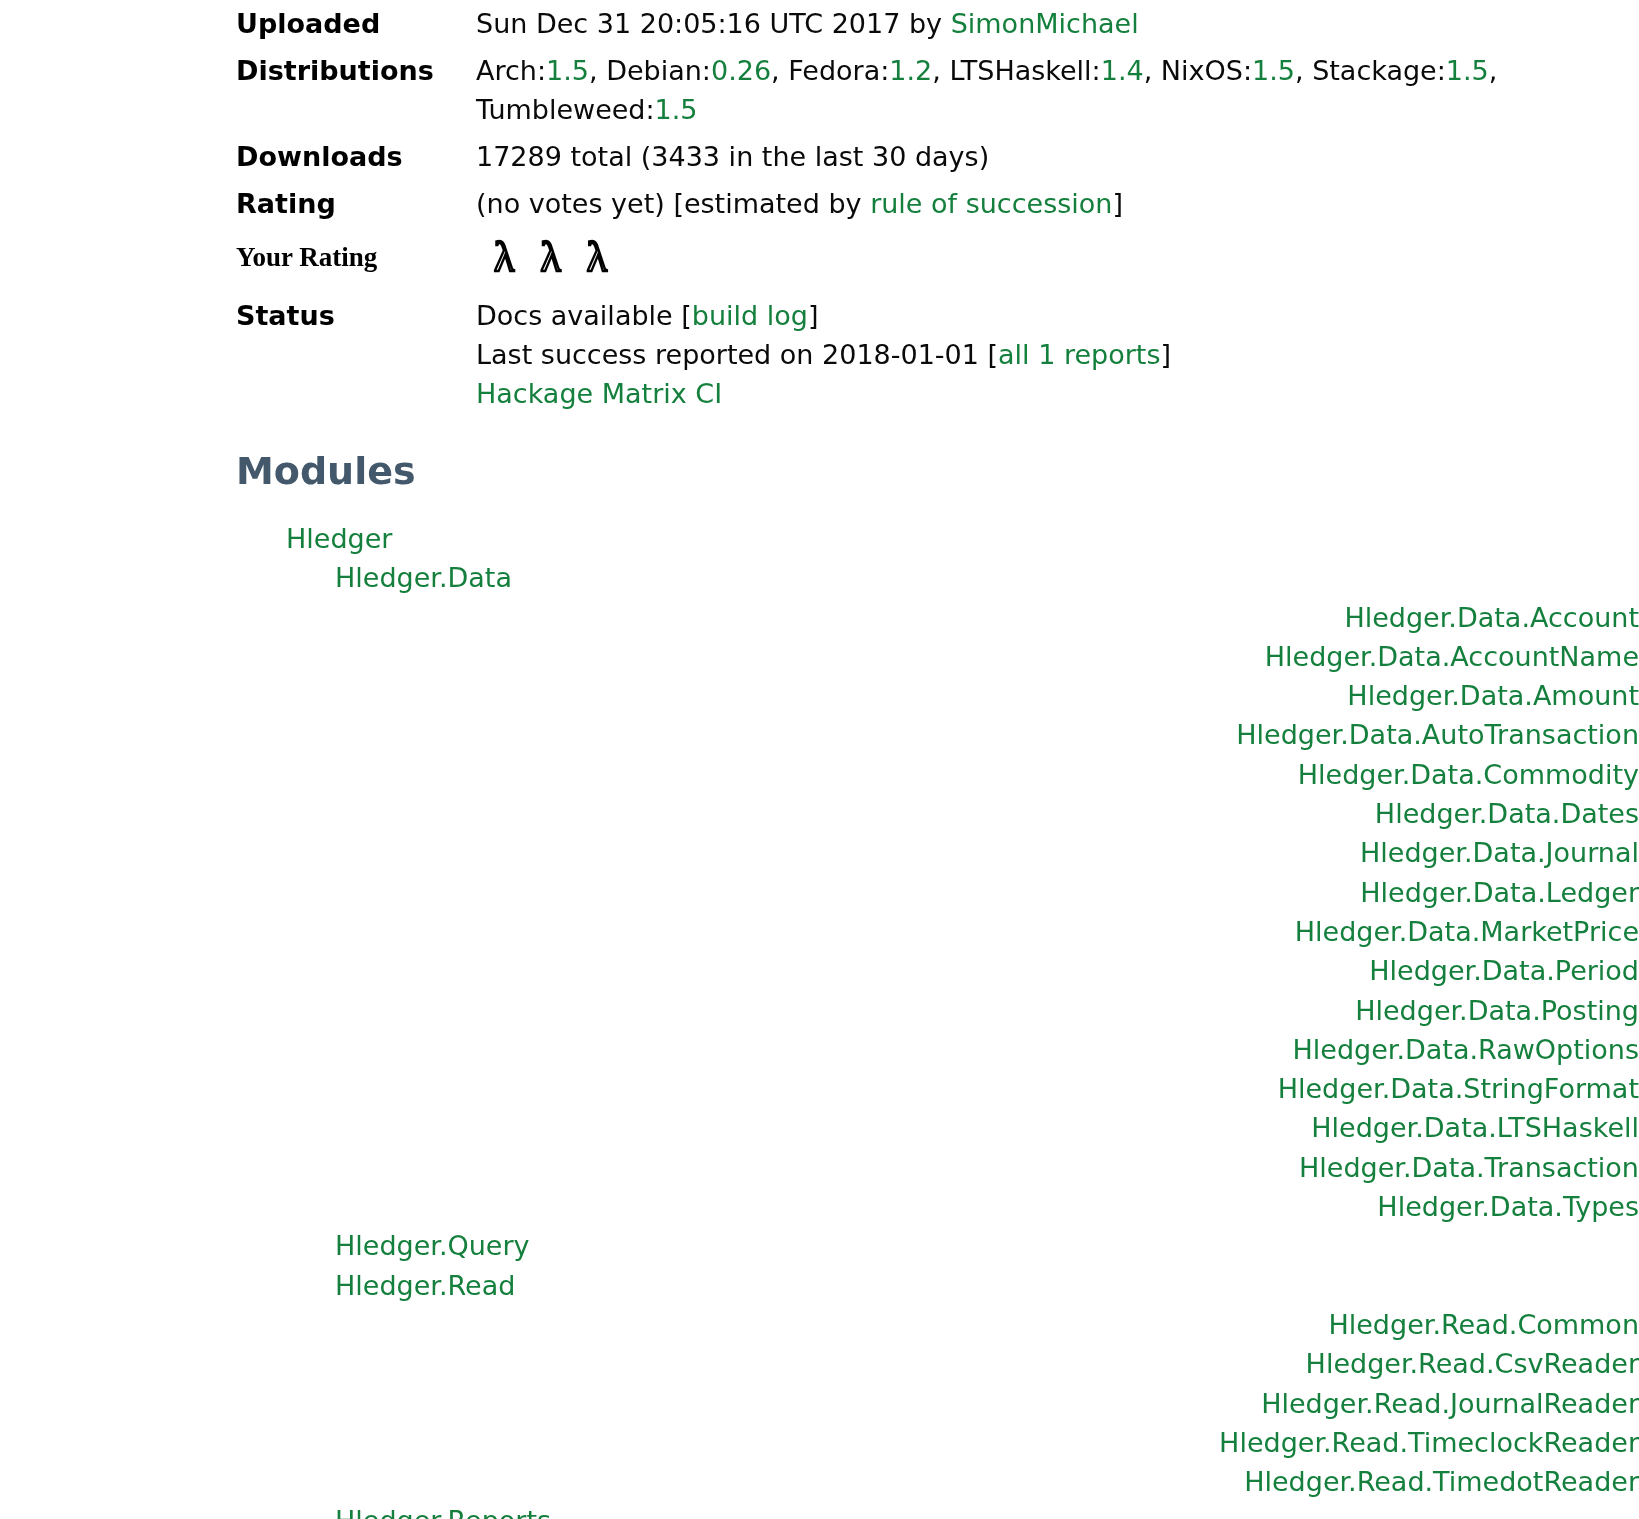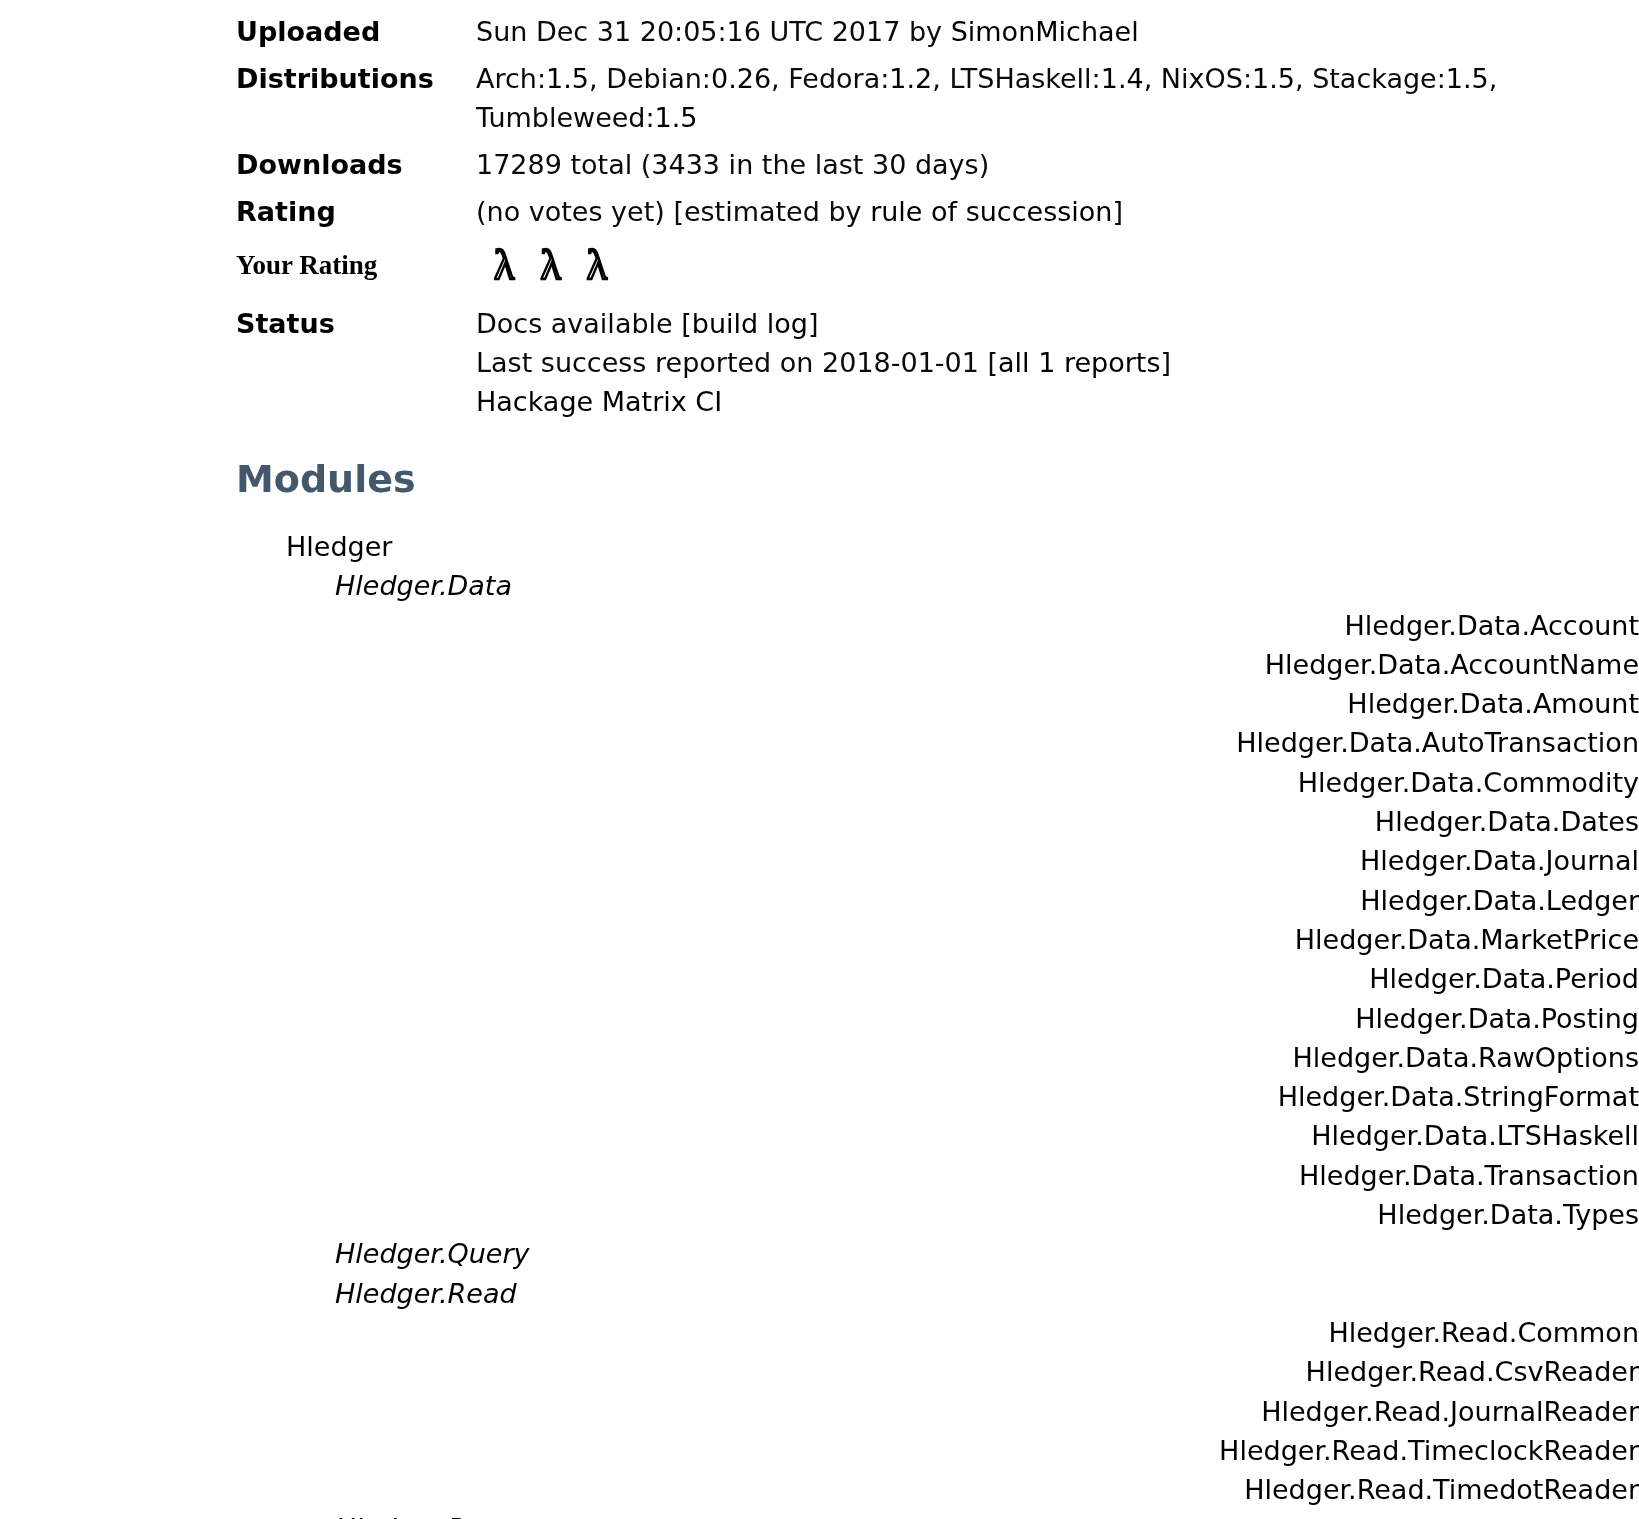--- a/index.html
+++ b/index.html
@@ -6,34 +6,33 @@
   html, body { background: #ffffff; }
   body {
     width: 1639px;
     height: 1519px;
     overflow: hidden;
     font-family: "DejaVu Sans", "Liberation Sans", sans-serif;
     color: #0a0a0a;
     padding: 4px 0 0 236px;
   }
   a.link {
-    color: #000000;
+    color: #15803d;
     text-decoration: none;
     cursor: pointer;
   }
 
   
   .properties { margin-left: 0; }
   .prop-row {
     display: flex;
     align-items: flex-start;
     font-size: 27px;
     line-height: 39px;
     margin-bottom: 8px;
-    margin-top: 8px;
   }
   .prop-label {
     flex: 0 0 240px;
     width: 240px;
     font-weight: bold;
     color: #000000;
   }
   .prop-value { max-width: 1065px; }
 
   
@@ -58,21 +57,21 @@
     font-weight: bold;
     color: #44586c;
     margin: 36px 0 26px 0;
   }
   ul.module-tree {
     list-style: none;
     font-size: 27px;
     line-height: 39.3px;
   }
   ul.module-tree li.lvl-1 { padding-left: 50px; }
-  ul.module-tree li.lvl-2 { padding-left: 99px; font-style: italic; }
+  ul.module-tree li.lvl-2 { padding-left: 99px; }
   ul.module-tree li.lvl-3 { padding-left: 149px; text-align: right; }
 </style>
 </head>
 <body>
 
 <div class="properties">
 
   <div class="prop-row">
     <div class="prop-label">Uploaded</div>
     <div class="prop-value"><span>Sun Dec 31 20:05:16 UTC 2017 by </span><a class="link">SimonMichael</a></div>

